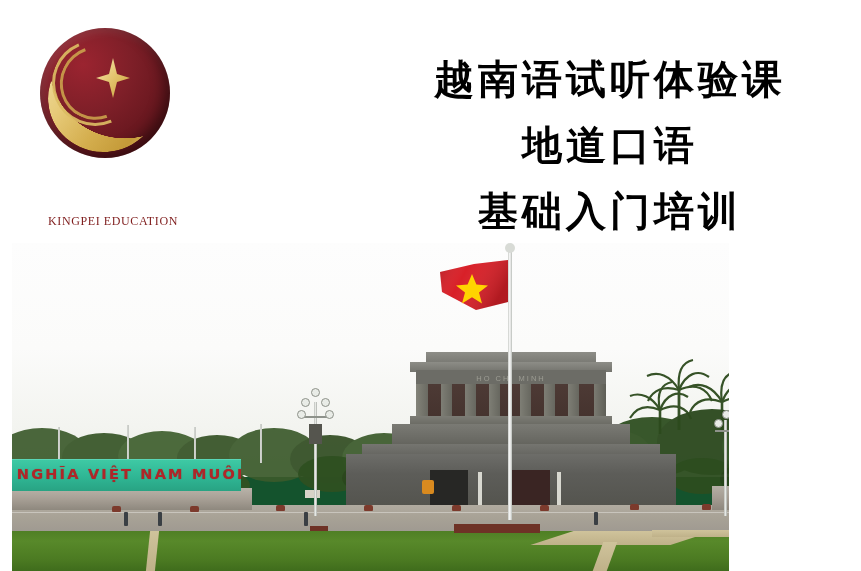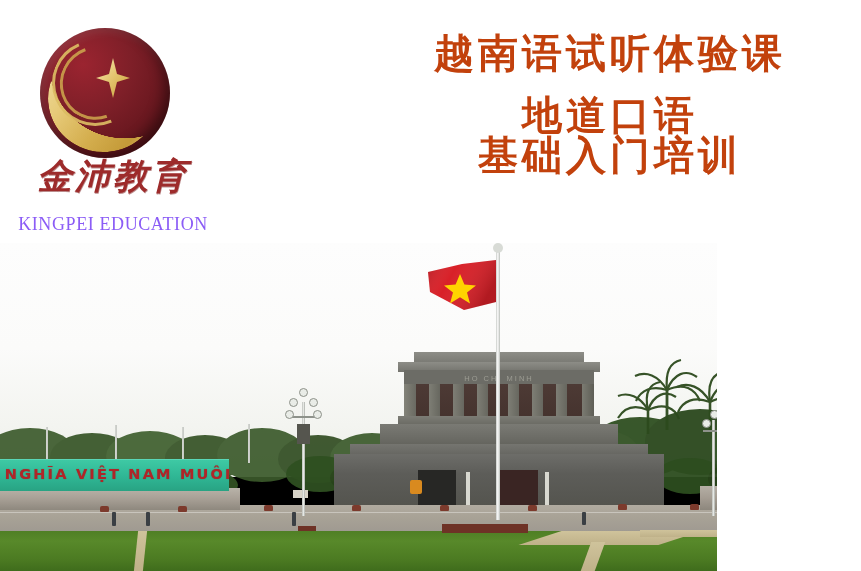--- a/index.html
+++ b/index.html
@@ -110,56 +110,57 @@
     line-height: 1;
     text-shadow: 0.5px 0.5px 0 rgba(120,25,25,0.5);
   }
   .logo-label-en {
     position: absolute;
     left: 2px;
     top: 196px;
     width: 206px;
     text-align: center;
     font-family: "Liberation Serif", serif;
-    font-size: 18px;
+    font-size: 12px;
     font-weight: 400;
     letter-spacing: 0.6px;
-    color: #8b5cf6;
+    color: #7f1d1d;
     white-space: nowrap;
   }
 
   
   .headline {
     position: absolute;
     left: 395px;
     top: 33px;
     width: 430px;
     text-align: center;
   }
   .headline-line {
     font-family: "DejaVu Sans", sans-serif;
     font-weight: 700;
-    color: #c2410c;
+    color: #000000;
     letter-spacing: 4px;
     line-height: 1.0;
     white-space: nowrap;
+    margin-top: 26px;
   }
   .hl-1 { font-size: 40px; margin-bottom: 22px; }
   .hl-2 { font-size: 40px; margin-bottom: 22px; }
   .hl-3 { font-size: 40px; }
 
   
   .photo {
     position: absolute;
-    left: 0;
+    left: 12px;
     top: 242px;
     width: 717px;
     height: 329px;
     overflow: hidden;
-    background: #000000;
+    background: #14532d;
   }
   .sky {
     position: absolute;
     left: 0; top: 0;
     width: 861px; height: 235px;
     background: linear-gradient(#fdfdfd 0%, #fbfbfa 45%, #f3f4f0 78%, #eceee7 100%);
   }
 
   
   .flagpole {
@@ -357,21 +358,20 @@
           <defs>
             <linearGradient id="gstar" x1="0" y1="0" x2="1" y2="1">
               <stop offset="0%" stop-color="#f7e7b0"></stop>
               <stop offset="50%" stop-color="#e3c46d"></stop>
               <stop offset="100%" stop-color="#c79c36"></stop>
             </linearGradient>
           </defs>
           <path d="M17 0 L21 16 L34 20 L21 24 L17 40 L13 24 L0 20 L13 16 Z" fill="url(#gstar)"></path>
         </svg>
       </div>
-      <div class="logo-label-cn">金沛教育</div>
       <div class="logo-label-en">KINGPEI EDUCATION</div>
     </div>
 
     <div class="headline">
       <div class="headline-line hl-1">越南语试听体验课</div>
       <div class="headline-line hl-3">地道口语</div>
       <div class="headline-line hl-2">基础入门培训</div>
     </div>
 
   </div>

